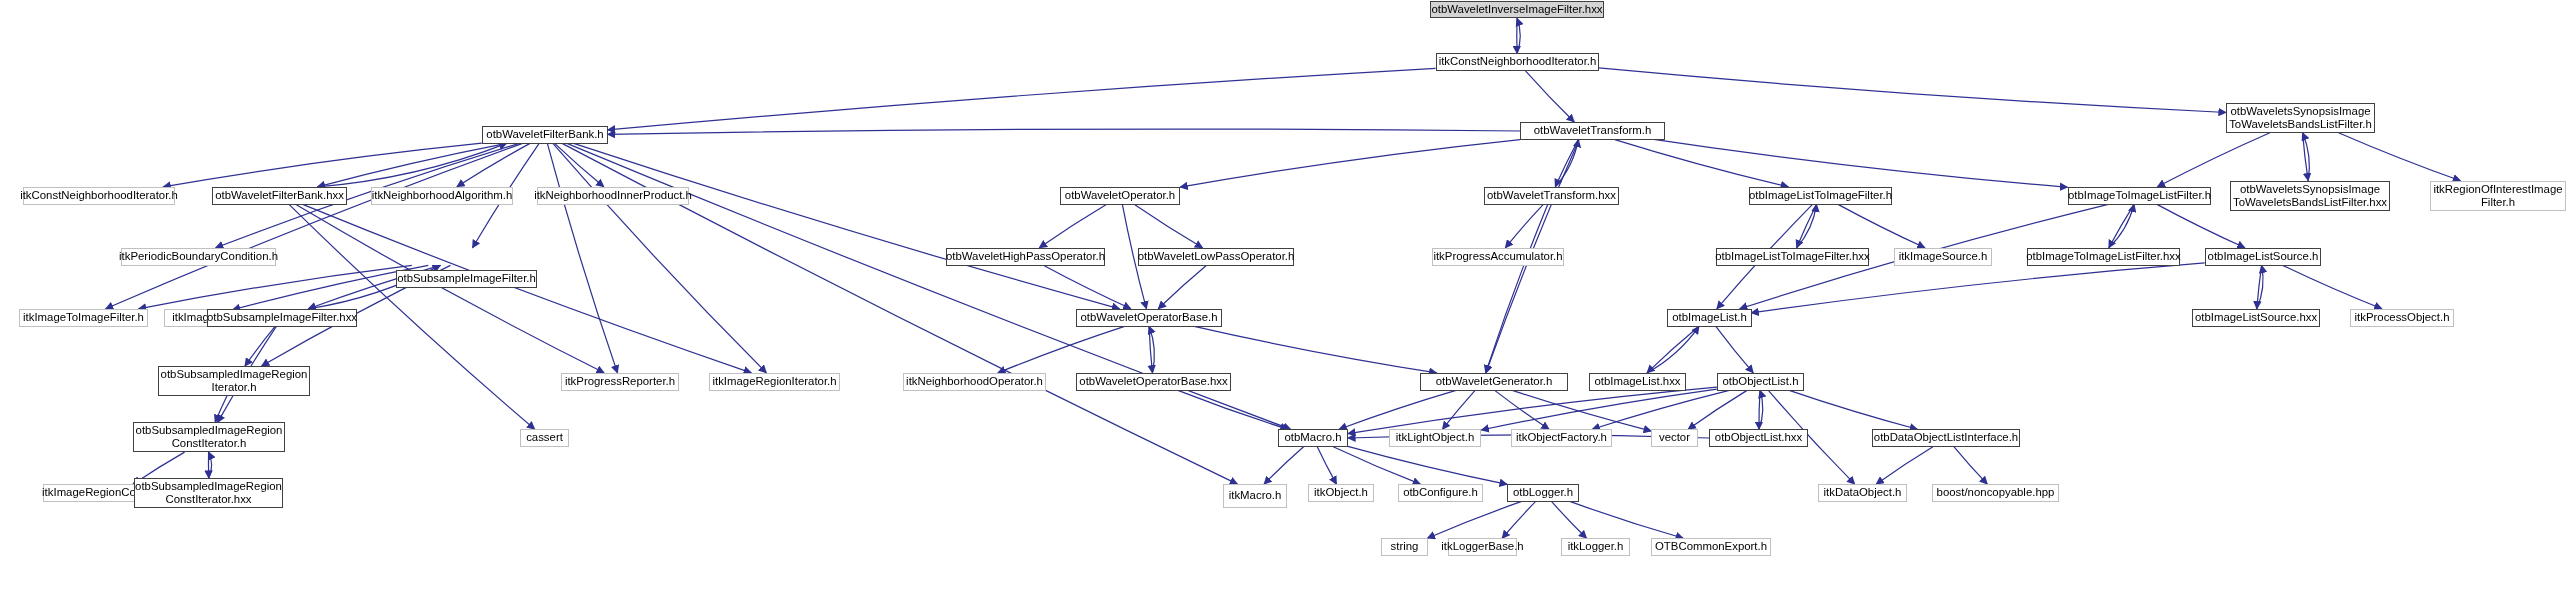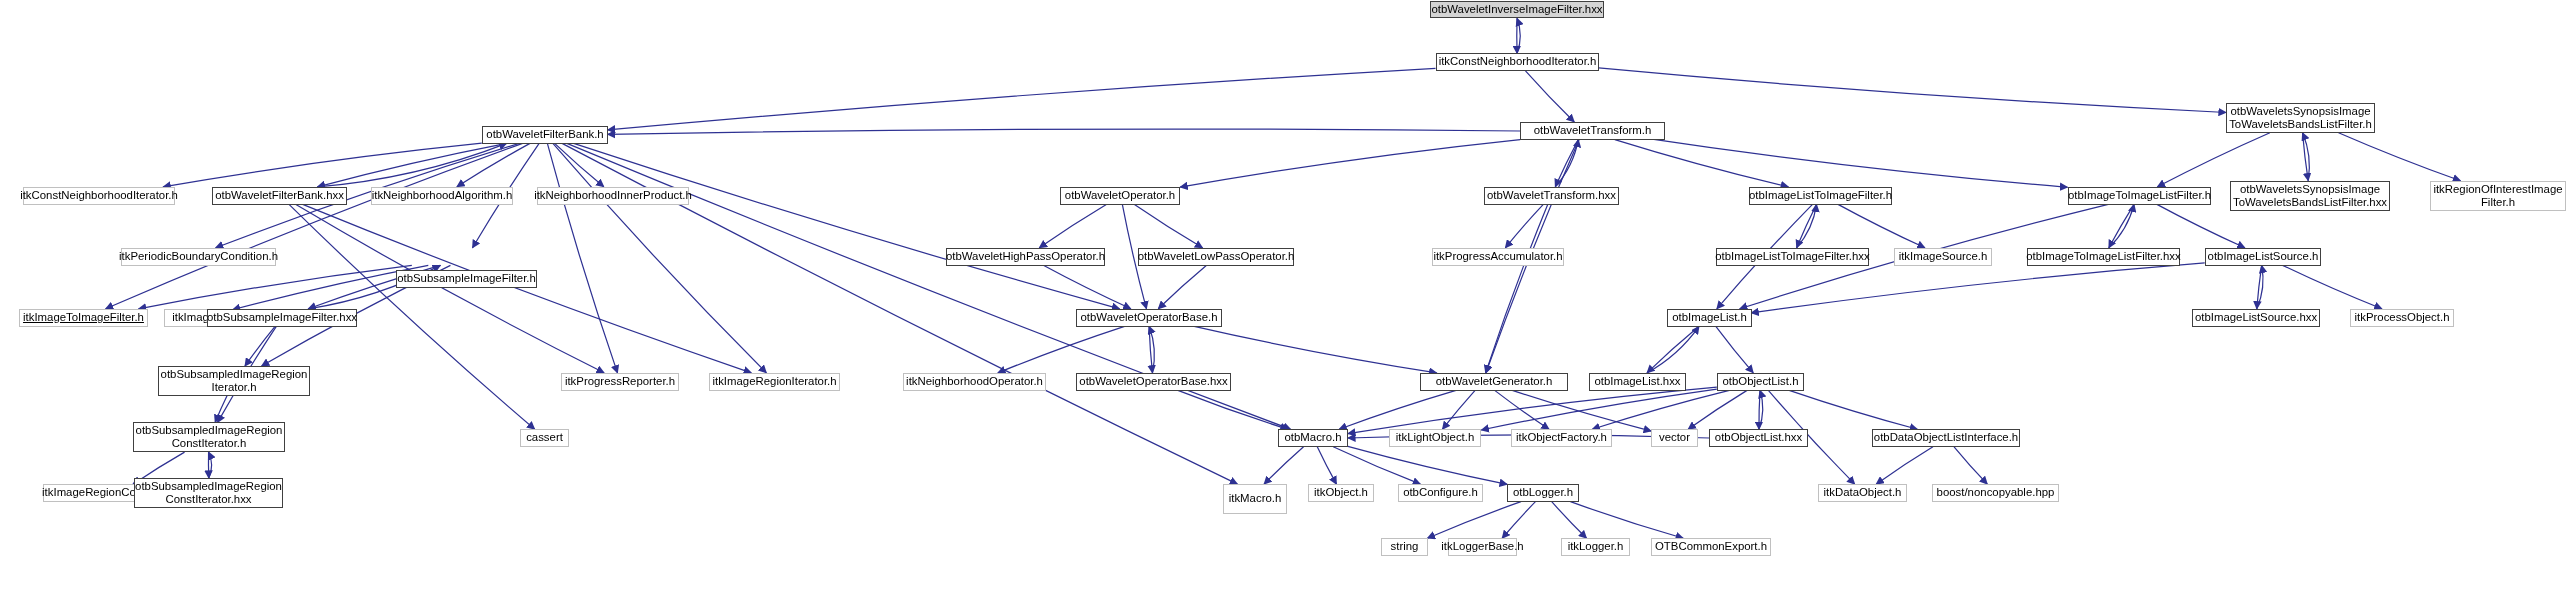--- a/index.html
+++ b/index.html
@@ -174,21 +174,21 @@
 Filter.h</div>
       <div class="node" style="left: 121px; top: 248px; width: 155px; height: 17.5px;">itkPeriodicBoundaryCondition.h</div>
       <div class="node strong" style="left: 396px; top: 248px; width: 141px; height: 17.5px; margin-top: 22px;">otbSubsampleImageFilter.h</div>
       <div class="node strong" style="left: 946px; top: 248px; width: 159px; height: 17.5px;">otbWaveletHighPassOperator.h</div>
       <div class="node strong" style="left: 1138px; top: 248px; width: 156px; height: 17.5px;">otbWaveletLowPassOperator.h</div>
       <div class="node" style="left: 1432px; top: 248px; width: 132px; height: 17.5px;">itkProgressAccumulator.h</div>
       <div class="node strong" style="left: 1716px; top: 248px; width: 153px; height: 17.5px;">otbImageListToImageFilter.hxx</div>
       <div class="node" style="left: 1894px; top: 248px; width: 98px; height: 17.5px;">itkImageSource.h</div>
       <div class="node strong" style="left: 2027px; top: 248px; width: 153px; height: 17.5px;">otbImageToImageListFilter.hxx</div>
       <div class="node strong" style="left: 2205px; top: 248px; width: 116px; height: 17.5px;">otbImageListSource.h</div>
-      <div class="node" style="left: 19px; top: 309px; width: 129px; height: 17.5px; text-decoration: underline;">itkImageToImageFilter.h</div>
+      <div class="node" style="left: 19px; top: 309px; width: 129px; height: 17.5px;">itkImageToImageFilter.h</div>
       <div class="node" style="left: 164px; top: 309px; width: 69px; height: 17.5px;">itkImage.h</div>
       <div class="node strong" style="left: 207px; top: 309px; width: 150px; height: 17.5px;">otbSubsampleImageFilter.hxx</div>
       <div class="node strong" style="left: 1076px; top: 309px; width: 146px; height: 17.5px;">otbWaveletOperatorBase.h</div>
       <div class="node strong" style="left: 1667px; top: 309px; width: 85px; height: 17.5px;">otbImageList.h</div>
       <div class="node strong" style="left: 2192px; top: 309px; width: 128px; height: 17.5px;">otbImageListSource.hxx</div>
       <div class="node" style="left: 2350px; top: 309px; width: 104px; height: 17.5px;">itkProcessObject.h</div>
       <div class="node strong" style="left: 158px; top: 366px; width: 152px; height: 30px;">otbSubsampledImageRegion
 Iterator.h</div>
       <div class="node" style="left: 561px; top: 373px; width: 118px; height: 17.5px;">itkProgressReporter.h</div>
       <div class="node" style="left: 709px; top: 373px; width: 131px; height: 17.5px;">itkImageRegionIterator.h</div>
@@ -202,21 +202,21 @@
       <div class="node" style="left: 520px; top: 429px; width: 49px; height: 17.5px;">cassert</div>
       <div class="node strong" style="left: 1278px; top: 429px; width: 70px; height: 17.5px;">otbMacro.h</div>
       <div class="node" style="left: 1389px; top: 429px; width: 92px; height: 17.5px;">itkLightObject.h</div>
       <div class="node" style="left: 1511px; top: 429px; width: 101px; height: 17.5px;">itkObjectFactory.h</div>
       <div class="node" style="left: 1651px; top: 429px; width: 47px; height: 17.5px;">vector</div>
       <div class="node strong" style="left: 1709px; top: 429px; width: 99px; height: 17.5px;">otbObjectList.hxx</div>
       <div class="node strong" style="left: 1872px; top: 429px; width: 148px; height: 17.5px;">otbDataObjectListInterface.h</div>
       <div class="node" style="left: 43px; top: 484px; width: 152px; height: 17.5px;">itkImageRegionConstIterator.h</div>
       <div class="node strong" style="left: 134px; top: 478px; width: 149px; height: 30px;">otbSubsampledImageRegion
 ConstIterator.hxx</div>
-      <div class="node" style="left: 1223px; top: 484px; width: 64px; height: 30px;">itkMacro.h</div>
+      <div class="node" style="left: 1223px; top: 484px; width: 64px; height: 24px;">itkMacro.h</div>
       <div class="node" style="left: 1308px; top: 484px; width: 66px; height: 17.5px;">itkObject.h</div>
       <div class="node" style="left: 1398px; top: 484px; width: 85px; height: 17.5px;">otbConfigure.h</div>
       <div class="node strong" style="left: 1507px; top: 484px; width: 72px; height: 17.5px;">otbLogger.h</div>
       <div class="node" style="left: 1818px; top: 484px; width: 89px; height: 17.5px;">itkDataObject.h</div>
       <div class="node" style="left: 1932px; top: 484px; width: 127px; height: 17.5px;">boost/noncopyable.hpp</div>
       <div class="node" style="left: 1381px; top: 538px; width: 47px; height: 17.5px;">string</div>
       <div class="node" style="left: 1448px; top: 538px; width: 69px; height: 17.5px;">itkLoggerBase.h</div>
       <div class="node" style="left: 1561px; top: 538px; width: 69px; height: 17.5px;">itkLogger.h</div>
       <div class="node" style="left: 1651px; top: 538px; width: 120px; height: 17.5px;">OTBCommonExport.h</div>
     </div>

